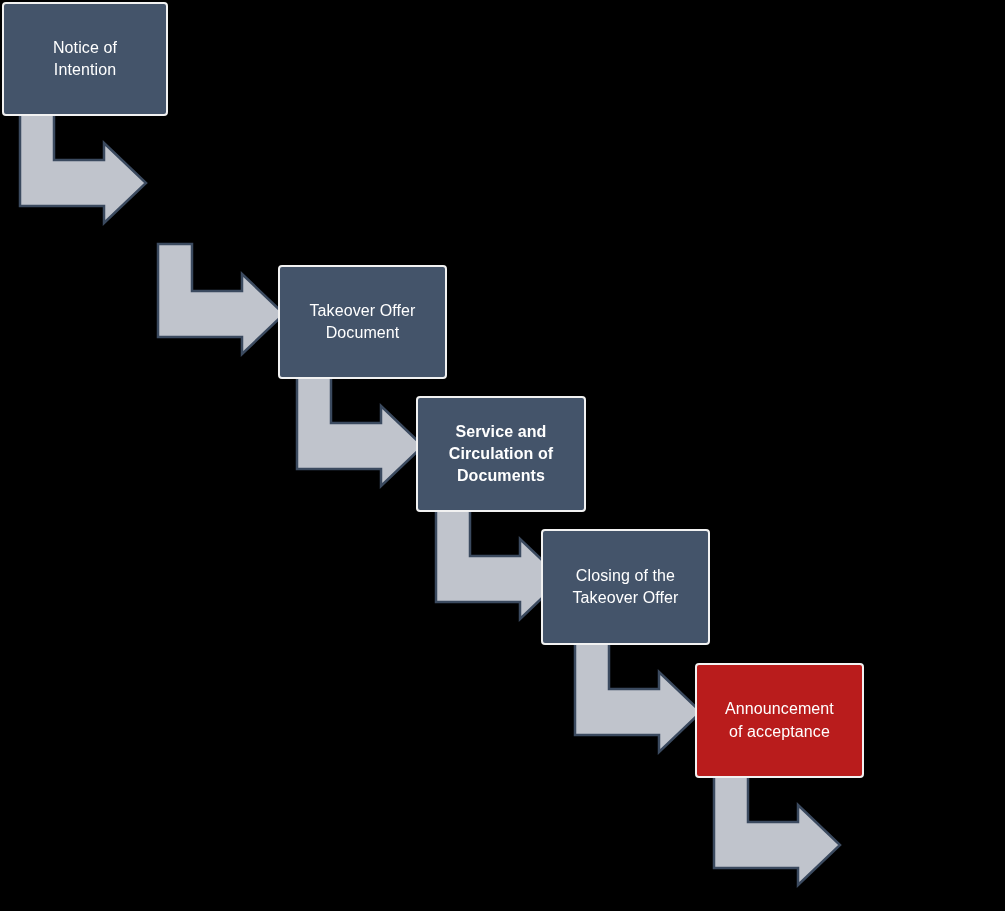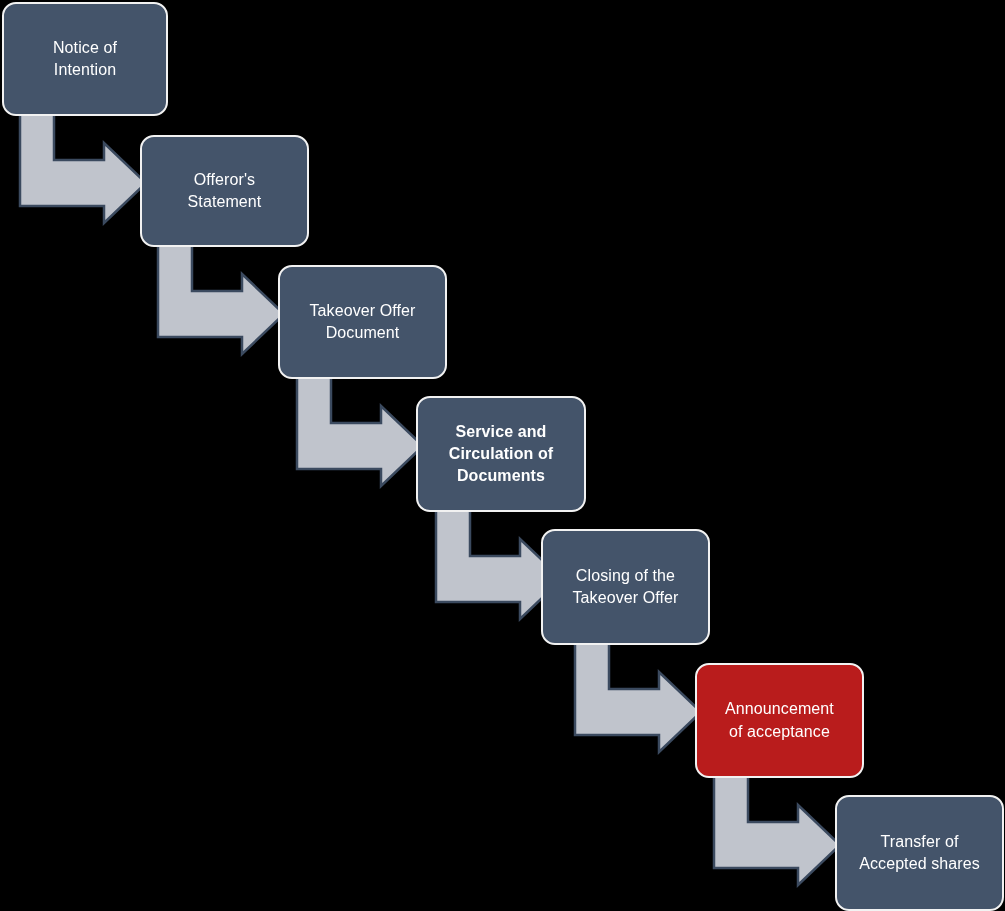--- a/index.html
+++ b/index.html
@@ -14,21 +14,21 @@
     height: 911px;
     background: #000000;
     overflow: hidden;
     font-family: "Liberation Sans", "DejaVu Sans", sans-serif;
   }
   .node {
     position: absolute;
     box-sizing: border-box;
     background: #44546a;
     border: 2px solid #f2f2f2;
-    border-radius: 14px;
+    border-radius: 4px;
     display: flex;
     align-items: center;
     justify-content: center;
     text-align: center;
     color: #ffffff;
     font-size: 16px;
     line-height: 1.38;
     letter-spacing: 0.1px;
     padding: 4px 10px;
     z-index: 5;
@@ -78,38 +78,30 @@
     </div>
     <div class="arrow" style="left: 714px; top: 775px; width: 126px; height: 105px;">
       <svg width="126" height="105" viewBox="0 0 126 105">
         <polygon points="0,0 34,0 34,47 84,47 84,30 126,70 84,110 84,93 0,93" fill="#C0C4CC" stroke="#3B4A5F" stroke-width="2.5" stroke-linejoin="miter"></polygon>
       </svg>
     </div>
     <div class="node" style="left: 2px; top: 2px; width: 166px; height: 114px; background: rgb(68, 84, 106); border-color: rgb(242, 242, 242); color: rgb(255, 255, 255);">
       <span class="node-label">Notice of
 Intention</span>
     </div>
-    <div class="node" style="left: 140px; top: 135px; width: 169px; height: 112px; background: rgb(68, 84, 106); border-color: rgb(242, 242, 242); color: rgb(255, 255, 255);">
-      <span class="node-label">Offeror's
-Statement</span>
-    </div>
     <div class="node" style="left: 278px; top: 265px; width: 169px; height: 114px; background: rgb(68, 84, 106); border-color: rgb(242, 242, 242); color: rgb(255, 255, 255);">
       <span class="node-label">Takeover Offer
 Document</span>
     </div>
     <div class="node" style="left: 416px; top: 396px; width: 170px; height: 116px; background: rgb(68, 84, 106); border-color: rgb(242, 242, 242); color: rgb(255, 255, 255); font-weight: bold;">
       <span class="node-label">Service and
 Circulation of
 Documents</span>
     </div>
     <div class="node" style="left: 541px; top: 529px; width: 169px; height: 116px; background: rgb(68, 84, 106); border-color: rgb(242, 242, 242); color: rgb(255, 255, 255);">
       <span class="node-label">Closing of the
 Takeover Offer</span>
     </div>
     <div class="node" style="left: 695px; top: 663px; width: 169px; height: 115px; background: #b91c1c; border-color: rgb(242, 242, 242); color: rgb(255, 255, 255);">
       <span class="node-label">Announcement
 of acceptance</span>
     </div>
-    <div class="node" style="left: 835px; top: 795px; width: 169px; height: 116px; background: rgb(68, 84, 106); border-color: rgb(242, 242, 242); color: rgb(255, 255, 255);">
-      <span class="node-label">Transfer of
-Accepted shares</span>
-    </div>
   </div>
 
 </body></html>

